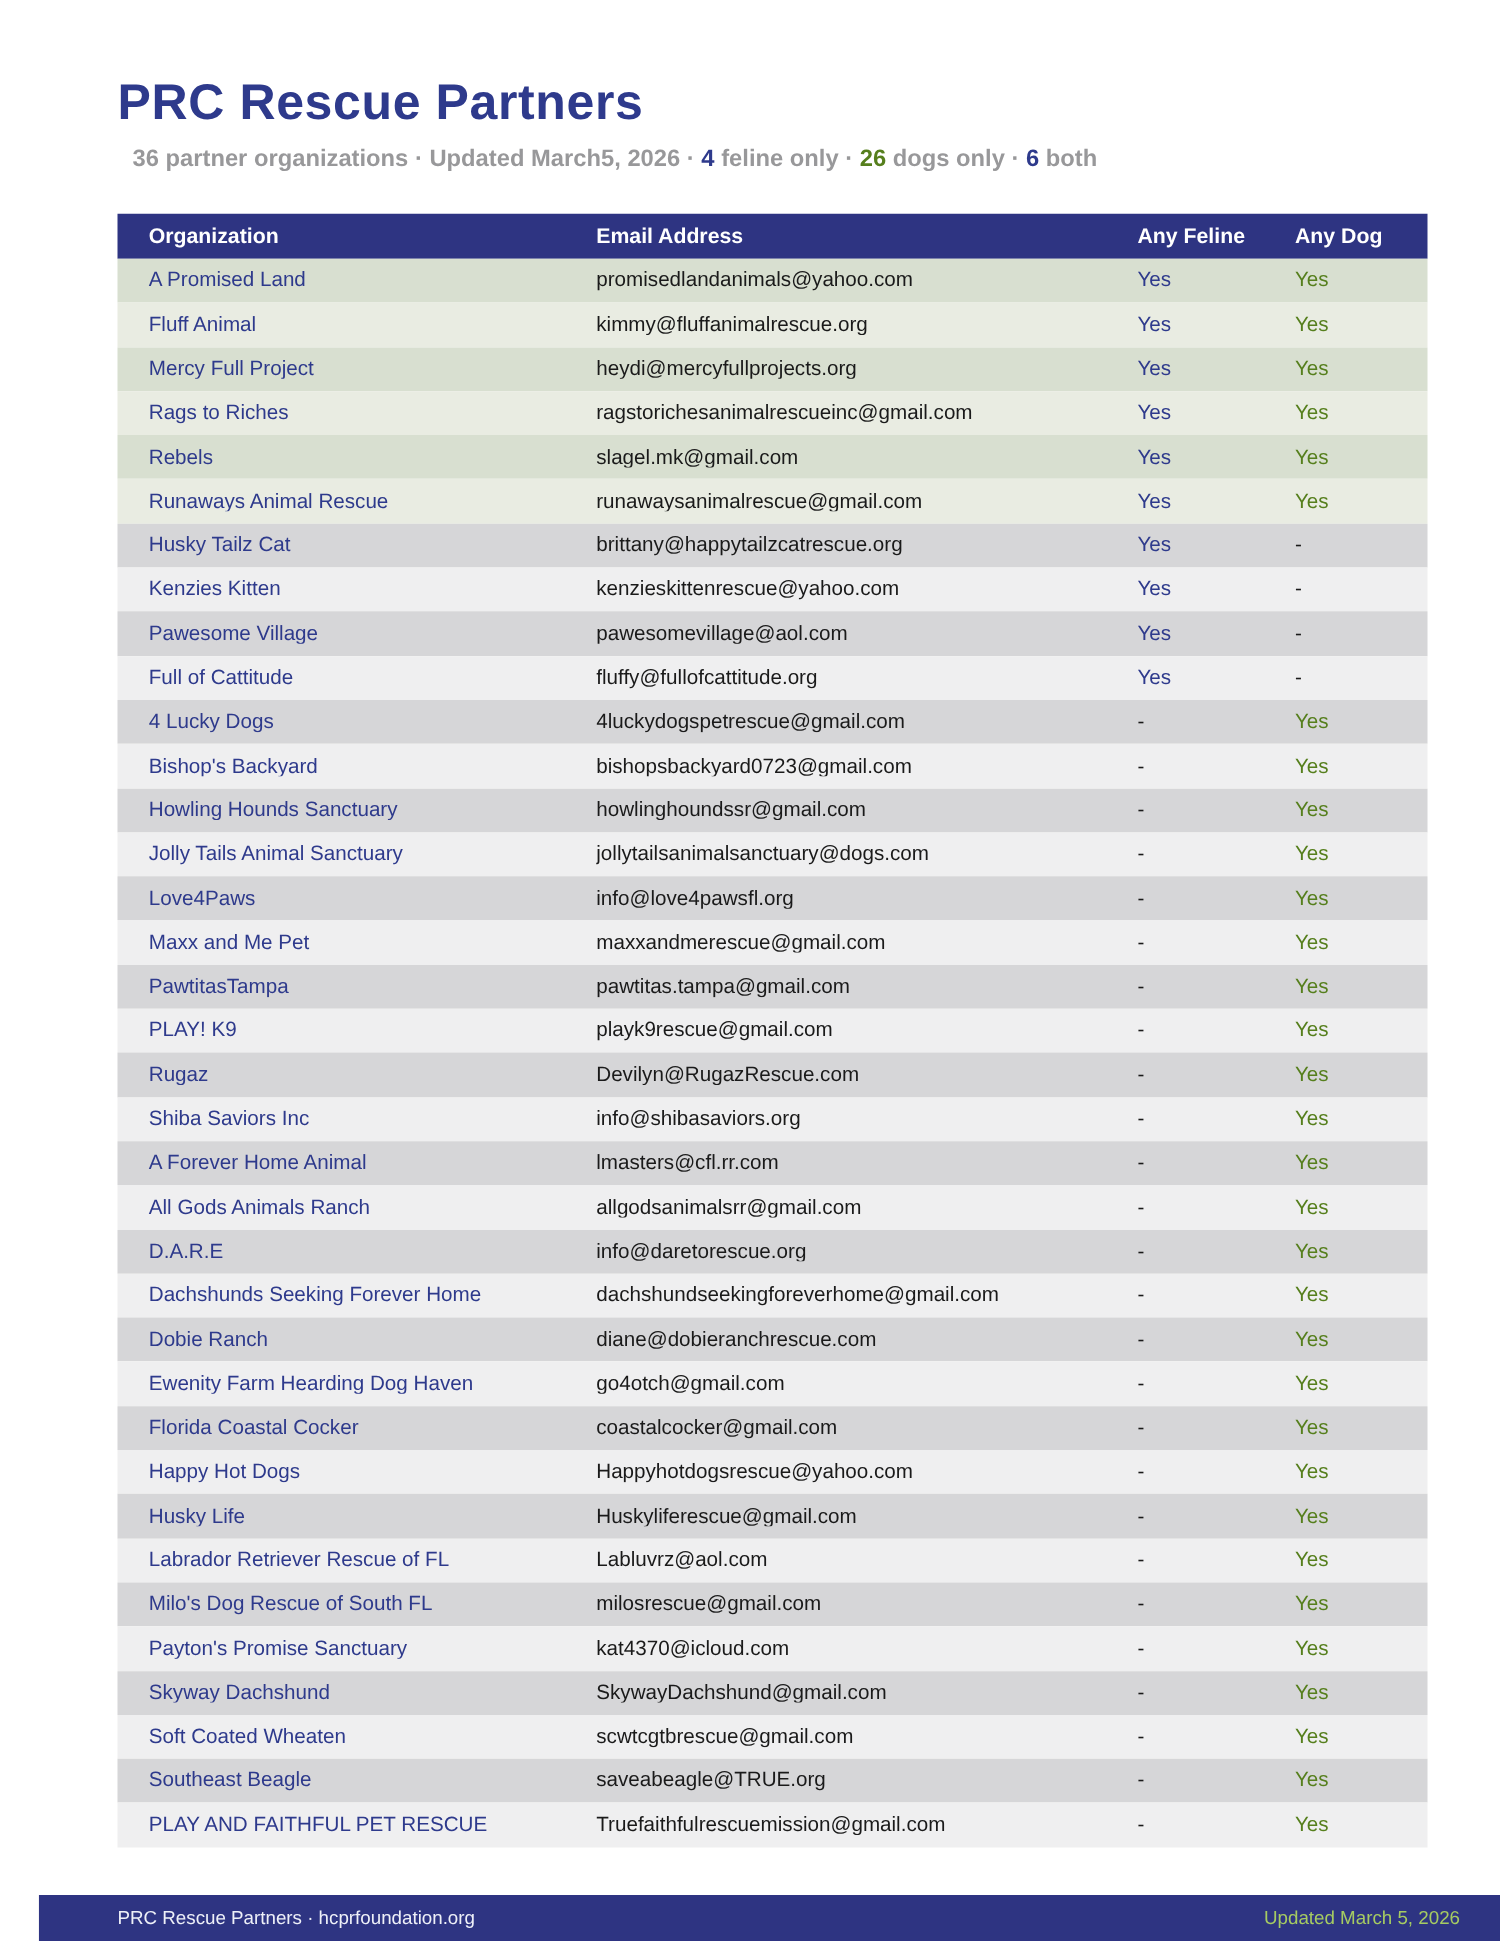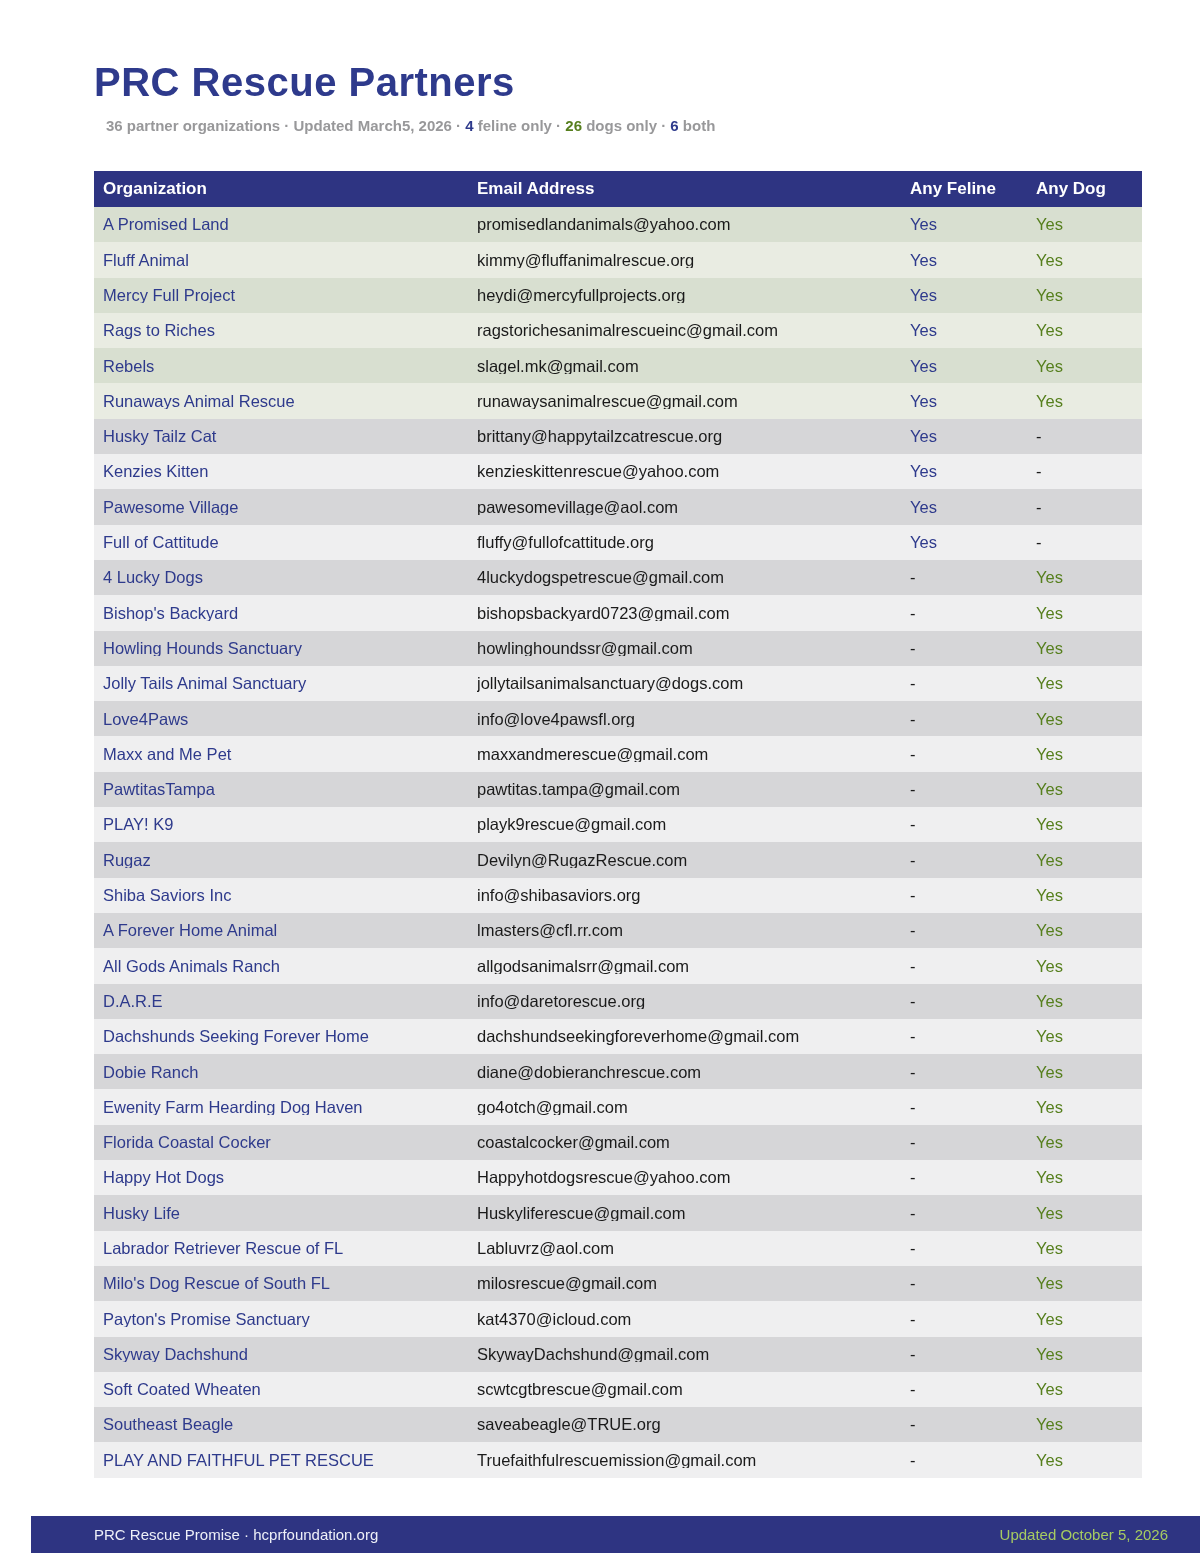--- a/index.html
+++ b/index.html
@@ -21,37 +21,37 @@
     font-family:"Liberation Sans", sans-serif;
     -webkit-font-smoothing:antialiased;
   }
   .page{position:relative;width:1200px;height:1553px;overflow:hidden;background:#fff;margin-left:31px;}
   .title{
     margin:0;position:absolute;left:63px;top:62px;
     font-size:40px;font-weight:bold;color:var(--navy-text);line-height:1;letter-spacing:.5px;
   }
   .subtitle{
     position:absolute;left:75px;top:117px;
-    font-size:15px;font-weight:bold;color:var(--subtitle-gray);white-space:pre;
+    font-size:19px;font-weight:bold;color:var(--subtitle-gray);white-space:pre;
   }
   .subtitle .num-navy{color:var(--navy-text);}
   .subtitle .num-green{color:var(--green-text);}
   .ptable{
     position:absolute;left:63px;top:171px;width:1048px;
   }
   .thead{
     display:flex;height:36px;align-items:center;
     background:var(--navy-bar);color:#ffffff;font-weight:bold;font-size:17px;
   }
   .trow{
     display:flex;height:35.3px;align-items:center;
     font-size:16.5px;font-weight:normal;line-height:1;
   }
   .cell{box-sizing:border-box;overflow:hidden;white-space:nowrap;}
-  .col-org{width:383px;padding-left:9px;}
+  .col-org{width:383px;padding-left:25px;}
   .col-email{width:433px;}
   .col-feline{width:126px;}
   .col-dog{width:106px;}
   .org{color:var(--navy-text);}
   .email{color:var(--email-text);}
   .yes-feline{color:var(--navy-text);}
   .yes-dog{color:var(--green-text);}
   .dash{color:var(--email-text);}
   .bg-green-a{background:var(--row-green-dark);}
   .bg-green-b{background:var(--row-green-light);}
@@ -296,17 +296,17 @@
         <div class="trow bg-gray-b">
           <div class="cell col-org org">PLAY AND FAITHFUL PET RESCUE</div>
           <div class="cell col-email email">Truefaithfulrescuemission@gmail.com</div>
           <div class="cell col-feline dash">-</div>
           <div class="cell col-dog yes-dog">Yes</div>
         </div>
       </div>
   </div>
 
   <div class="footer">
-    <span class="left">PRC Rescue Promise · hcprfoundation.org</span>
-    <span class="right">Updated October 5, 2026</span>
+    <span class="left">PRC Rescue Partners · hcprfoundation.org</span>
+    <span class="right">Updated March 5, 2026</span>
   </div>
 
 </div>
 
 </body></html>

